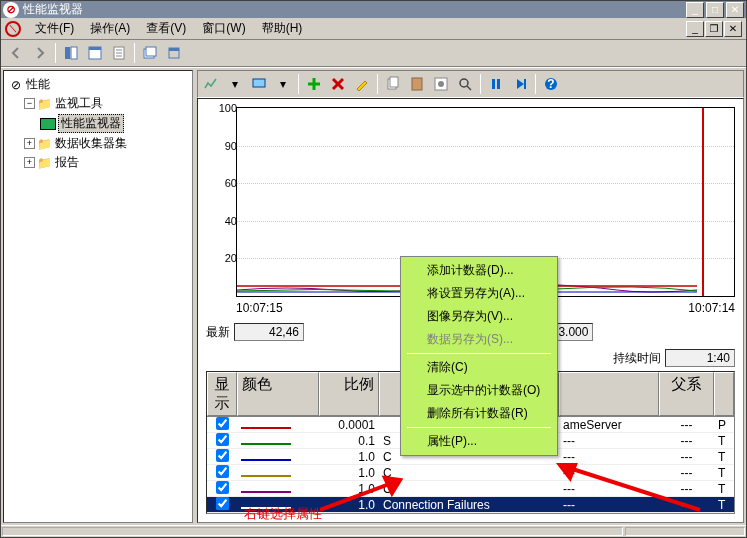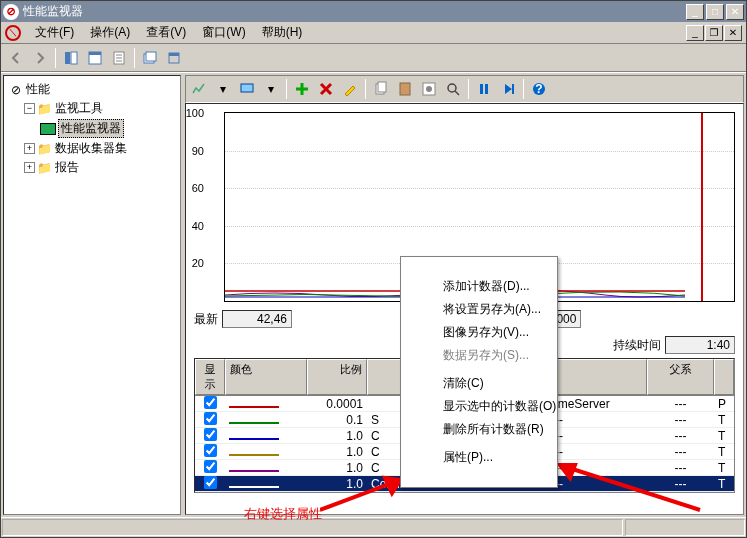--- a/index.html
+++ b/index.html
@@ -22,41 +22,41 @@
 .treenode{white-space:nowrap;padding:1px 0;cursor:pointer;display:flex;align-items:center;gap:2px}
 .treenode .exp{width:11px;height:11px;border:1px solid #808080;display:inline-flex;align-items:center;justify-content:center;font-size:9px;line-height:1;background:#fff}
 .treenode .ico{width:16px;height:14px;display:inline-flex;align-items:center;justify-content:center}
 .treenode.sel .lbl{background:#d4d0c8;border:1px dotted #000;padding:0 2px}
 .indent1{padding-left:16px}
 .indent2{padding-left:32px}
 .main{flex:1;margin:2px;display:flex;flex-direction:column}
 .maintb{height:28px;background:#d4d0c8;display:flex;align-items:center;padding:2px;gap:2px;border:1px solid #808080;border-bottom:1px solid #fff}
 .chartbox{flex:1;background:#fff;border:1px inset #808080;padding:8px;position:relative}
 .chart{position:relative;height:190px;border:1px solid #000;margin-left:30px}
-.ylabel{position:absolute;right:100%;margin-right:21px;font-size:11px;transform:translateY(-50%)}
+.ylabel{position:absolute;right:100%;margin-right:0;font-size:11px;transform:translateY(-50%)}
 .grid{position:absolute;left:0;right:0;border-top:1px dotted #ccc}
 .vbar{position:absolute;top:0;bottom:0;width:2px;background:#c00}
 .xlabels{display:flex;justify-content:space-between;margin-left:30px;margin-top:4px;font-size:11px}
 .stats{display:flex;gap:4px;margin:8px 0 4px 0;align-items:center;font-size:11px}
 .stats .val{border:1px inset #808080;background:#f0f0f0;padding:1px 4px;min-width:70px;text-align:right}
 .grid-table{border:1px inset #808080;background:#fff}
 .gt-head{display:flex;background:#d4d0c8;border-bottom:1px solid #808080}
-.gt-head .gh{border:1px solid;border-color:#fff #808080 #808080 #fff;padding:2px 4px;font-size:11px}
+.gt-head .gh{border:1px solid;border-color:#fff #808080 #808080 #fff;padding:2px 4px;font-size:15px}
 .gt-row{display:flex;border-bottom:1px solid #eee;font-size:11px;height:16px;align-items:center}
 .gt-row.sel{background:#0a246a;color:#fff}
 .gc{padding:16px 4px;overflow:hidden;white-space:nowrap}
 .chk{width:30px;text-align:center}
 .col-color{width:82px}
 .col-scale{width:60px;text-align:right}
 .col-counter{width:180px}
 .col-inst{width:100px}
-.col-parent{width:67px;text-align:center}
+.col-parent{width:55px;text-align:center}
 .col-x{width:20px}
 .colorbar{width:50px;height:2px;display:inline-block}
-.ctxmenu{position:absolute;background:#ffffff;border:1px solid #808080;box-shadow:2px 2px 3px rgba(0,0,0,.3);padding:18px;z-index:100}
+.ctxmenu{position:absolute;background:#bef264;border:1px solid #808080;box-shadow:2px 2px 3px rgba(0,0,0,.3);padding:2px;z-index:100}
 .ctxitem{padding:3px 20px 3px 24px;cursor:pointer;white-space:nowrap;font-size:12px}
 .ctxitem.dis{color:#808080}
 .ctxsep{height:1px;background:#c0c0c0;margin:2px 4px;border-bottom:1px solid #fff}
 .statusbar{height:20px;background:#d4d0c8;border-top:1px solid #fff;display:flex}
 .statusbar .cell{border:1px inset #fff;margin:1px;flex:0 0 auto;width:120px}
 .statusbar .cell:first-child{flex:1}
 .arrow{position:absolute;pointer-events:none;z-index:90}
 .arrowline{stroke:#e00;stroke-width:4;fill:#e00}
 .annot{position:absolute;color:#e00;font-size:13px;z-index:91}
 </style>
@@ -251,20 +251,25 @@
           <div class="grid" style="top:60%"></div>
           <div class="grid" style="top:80%"></div>
           <div class="vbar" style="right:6%"></div>
           <svg style="position:absolute;bottom:0;left:0;width:100%;height:30px">
             <path d="M0 24 Q50 20 100 24 T200 22 T300 18 T380 24 T460 24" stroke="#800080" fill="none" stroke-width="1"></path>
             <path d="M0 26 L460 26" stroke="#0000c0" fill="none" stroke-width="1"></path>
             <path d="M0 25 Q80 22 160 25 T320 23 T460 25" stroke="#008000" fill="none" stroke-width="1"></path>
             <path d="M0 20 L460 20" stroke="#c00000" fill="none" stroke-width="1.5"></path>
           </svg>
         </div>
+        <div class="xlabels">
+          <span>10:07:15</span>
+          <span>10:07:45</span>
+          <span>10:07:14</span>
+        </div>
 
         <div class="stats">
           <span>最新</span>
           <span class="val">42,46</span>
           <span style="margin-left:160px">.242</span>
           <span>最小</span>
           <span class="val">42,453.000</span>
         </div>
         <div class="stats" style="justify-content:flex-end">
           <span>持续时间</span>

